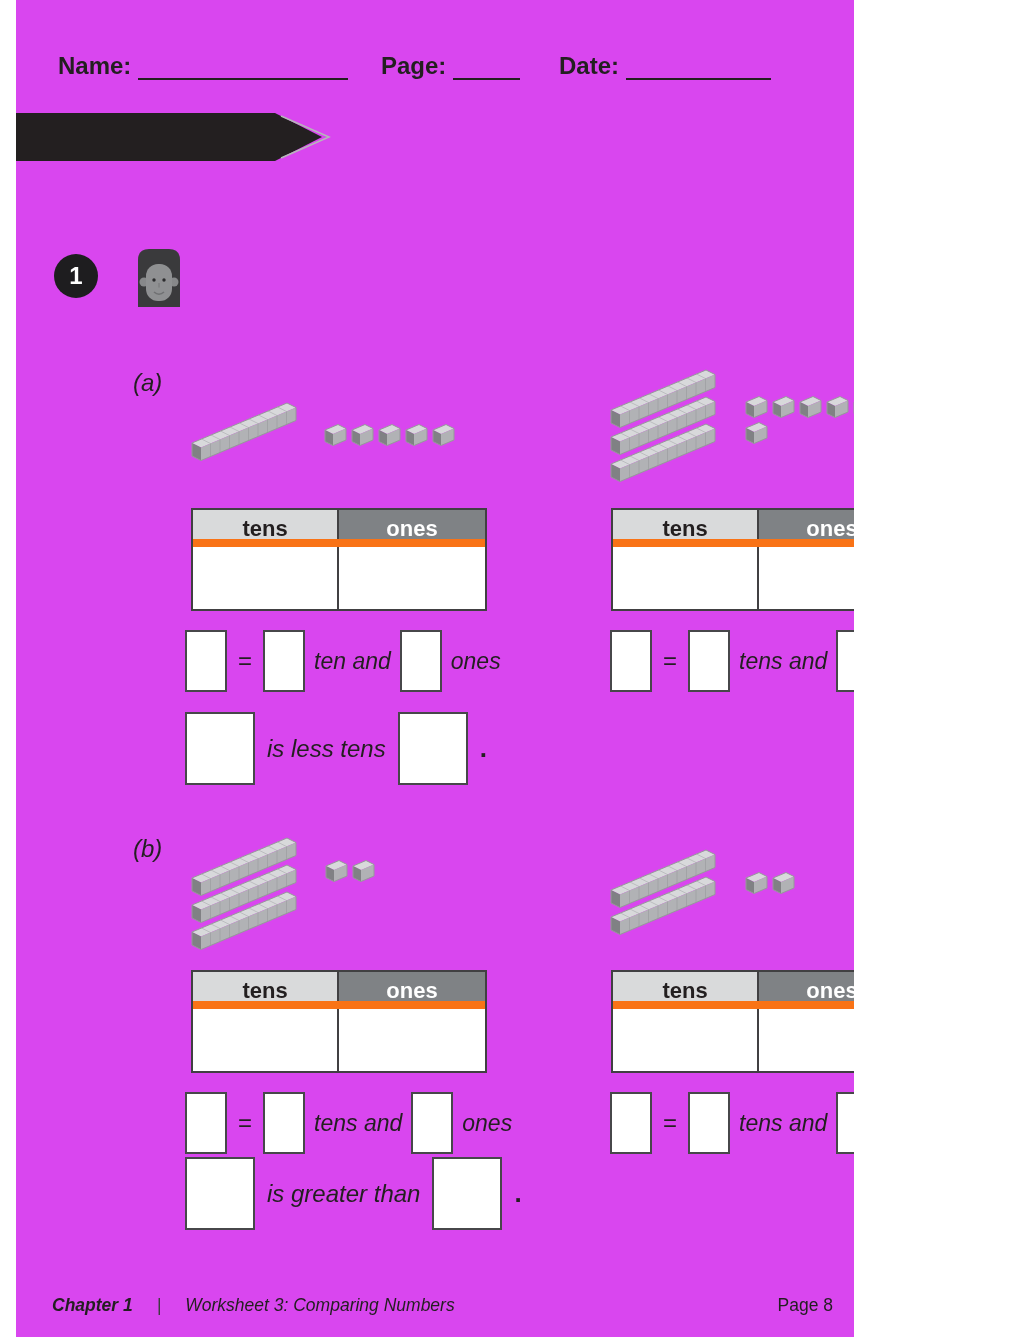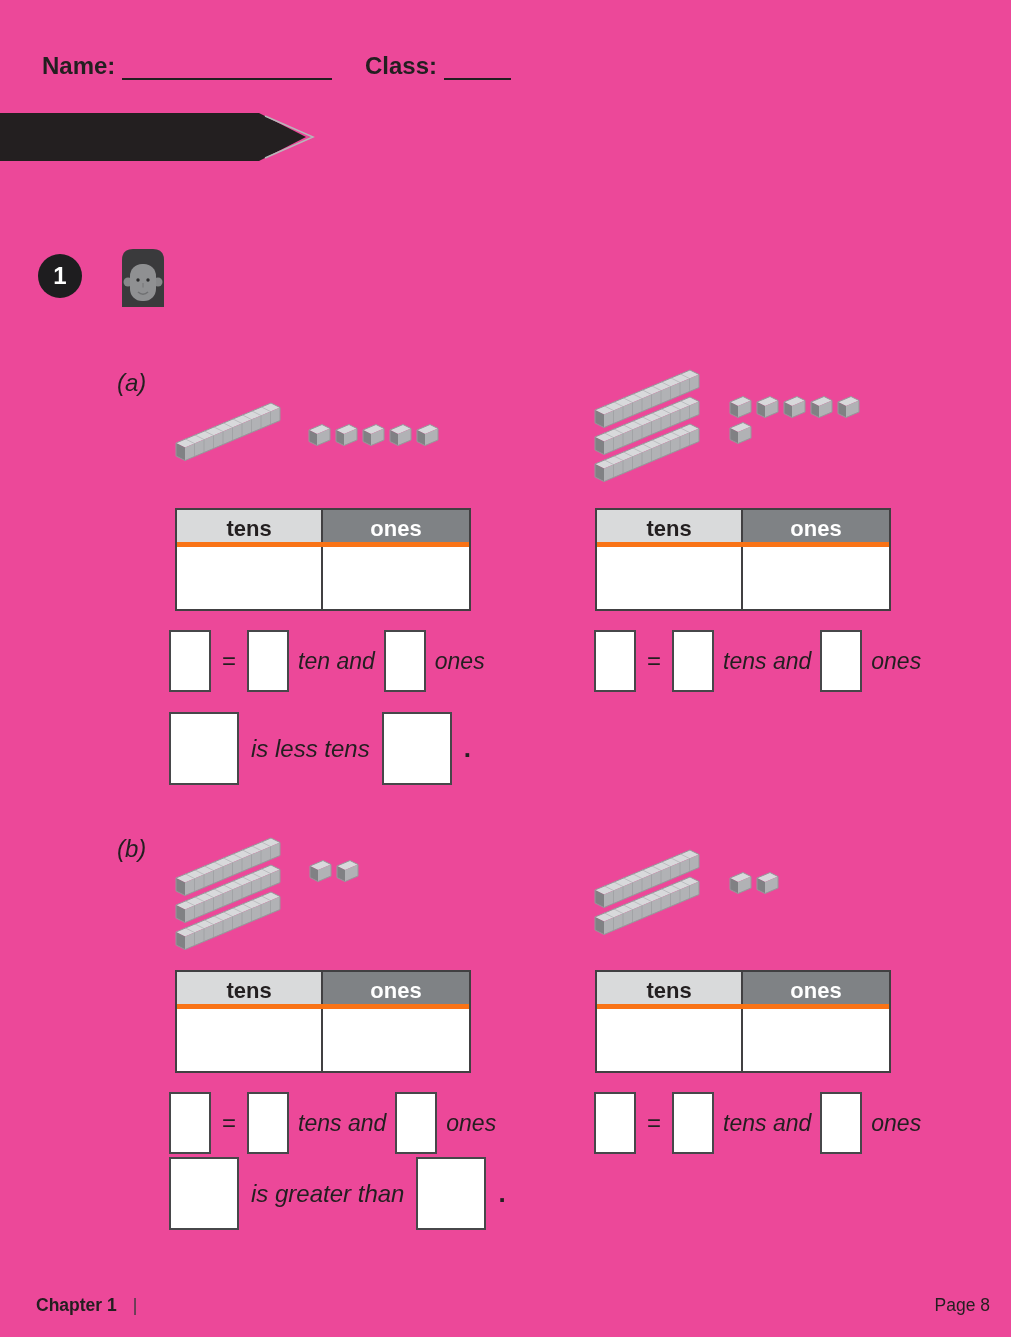--- a/index.html
+++ b/index.html
@@ -1,19 +1,19 @@
 <!DOCTYPE html>
 <html><head>
 <meta charset="utf-8">
 <style>
   * { margin:0; padding:0; box-sizing:border-box; }
   html,body { background:#ffffff; }
   .page {
-    position:relative; width:1011px; height:1337px; background:#ec4899;
-    font-family:"Liberation Sans", sans-serif; color:#231f20; overflow:hidden;
+    position:relative; width:838px; height:1337px; background:#d946ef;
+    font-family:"Liberation Sans", sans-serif; color:#231f20; overflow:hidden;margin-left:16px;
   }
   
   .hdr-group { position:absolute; top:52px; font-size:24px; font-weight:bold; white-space:nowrap; }
   .hdr-line { display:inline-block; height:22px; border-bottom:2px solid #231f20; margin-left:7px; vertical-align:bottom; }
   
   .banner { position:absolute; top:112px; left:0; width:320px; height:50px; }
   .banner-title {
     position:absolute; top:112px; left:40px; height:50px; line-height:49px;
     font-size:28px; font-weight:bold; color:#ffffff; letter-spacing:.5px;
   }
@@ -25,53 +25,56 @@
     display:flex; align-items:center; justify-content:center;
   }
   .avatar { position:absolute; top:249px; left:122px; width:42px; height:58px; }
   .q-intro  { position:absolute; top:263px; left:178px; font-size:24px; font-style:italic; }
   .q-prompt { position:absolute; top:317px; left:122px; font-size:24px; font-style:italic; }
   .part-label { position:absolute; font-size:24px; font-style:italic; }
   
   .blocks { position:absolute; }
   
   .pv-table { position:absolute; width:296px; border:2px solid #414042; background:#fff; }
-  .pv-head { display:flex; height:37px; border-bottom:5px solid #f97316; }
+  .pv-head { display:flex; height:37px; border-bottom:8px solid #f97316; }
   .pv-th { width:50%; text-align:center; line-height:37px; font-size:22px; font-weight:bold; }
   .pv-th-tens { background:#d9dadb; color:#231f20; border-right:2px solid #414042; }
   .pv-th-ones { background:#7f8285; color:#ffffff; }
   .pv-body { display:flex; height:62px; }
   .pv-td { width:50%; background:#fff; }
   .pv-td-first { border-right:2px solid #414042; }
   
   .eq-row { position:absolute; display:flex; align-items:center; gap:9px; font-size:23px; font-style:italic; white-space:nowrap; }
   .eq-box { width:42px; height:62px; border:2px solid #47474a; background:#fff; flex:none; }
   .eq-equals { font-style:normal; font-size:24px; padding:0 2px; }
   .cmp-row { position:absolute; display:flex; align-items:center; gap:12px; font-size:24px; font-style:italic; white-space:nowrap; }
   .cmp-box { width:70px; height:73px; border:2px solid #47474a; background:#fff; flex:none; }
   .cmp-period { font-style:normal; font-size:26px; font-weight:bold; }
   
   .footer {
     position:absolute; top:1295px; left:36px; right:21px;
     display:flex; justify-content:space-between; align-items:baseline; font-size:17.5px;
   }
-  .footer-left { display:flex; gap:16px; align-items:flex-start; }
+  .footer-left { display:flex; gap:24px; align-items:flex-start;font-style:italic; }
   .footer-chapter { font-weight:bold; }
   .footer-sep { font-weight:300; color:#3c3c3e; }
 </style>
 </head>
 <body>
 
 <div class="page">
 
   <div class="hdr-group" style="left:42px;">
     <span>Name:</span><span class="hdr-line" style="width:210px;"></span>
   </div>
   <div class="hdr-group" style="left:365px;">
-    <span>Class:</span><span class="hdr-line" style="width:67px;"></span>
+    <span>Page:</span><span class="hdr-line" style="width:67px;"></span>
+  </div>
+  <div class="hdr-group" style="left:543px;">
+    <span>Date:</span><span class="hdr-line" style="width:145px;"></span>
   </div>
 
   <svg class="banner" viewBox="0 0 320 50">
     <polygon points="0,1 259,1 306,25 259,49 0,49" fill="#231f20"></polygon>
     <polyline points="265,4 313,25 265,46" fill="none" stroke="#b6b7b9" stroke-width="1.5"></polyline>
   </svg>
 
 
   <div class="q-circle">1</div>
   <svg class="avatar" viewBox="0 0 42 58">
@@ -500,17 +503,18 @@
     <span class="cmp-box"></span>
     <span>is greater than</span>
     <span class="cmp-box"></span>
     <span class="cmp-period">.</span>
   </div>
 
   <div class="footer">
     <div class="footer-left">
       <span class="footer-chapter">Chapter 1</span>
       <span class="footer-sep">|</span>
+      <span>Worksheet 3: Comparing Numbers</span>
     </div>
     <span>Page 8</span>
   </div>
 
 </div>
 
 </body></html>

